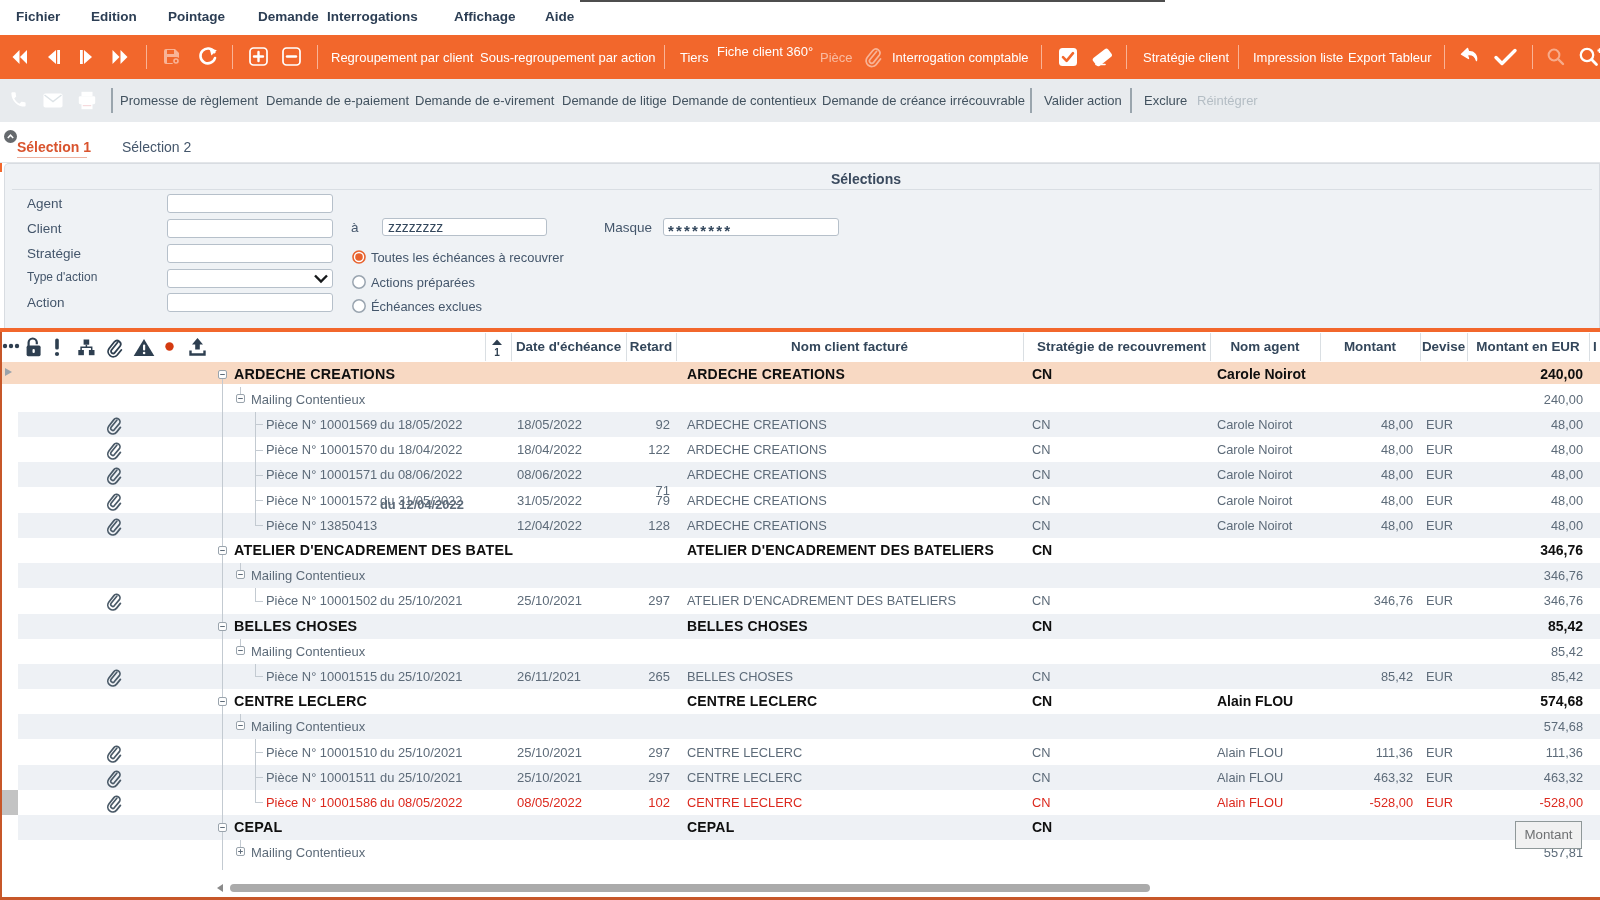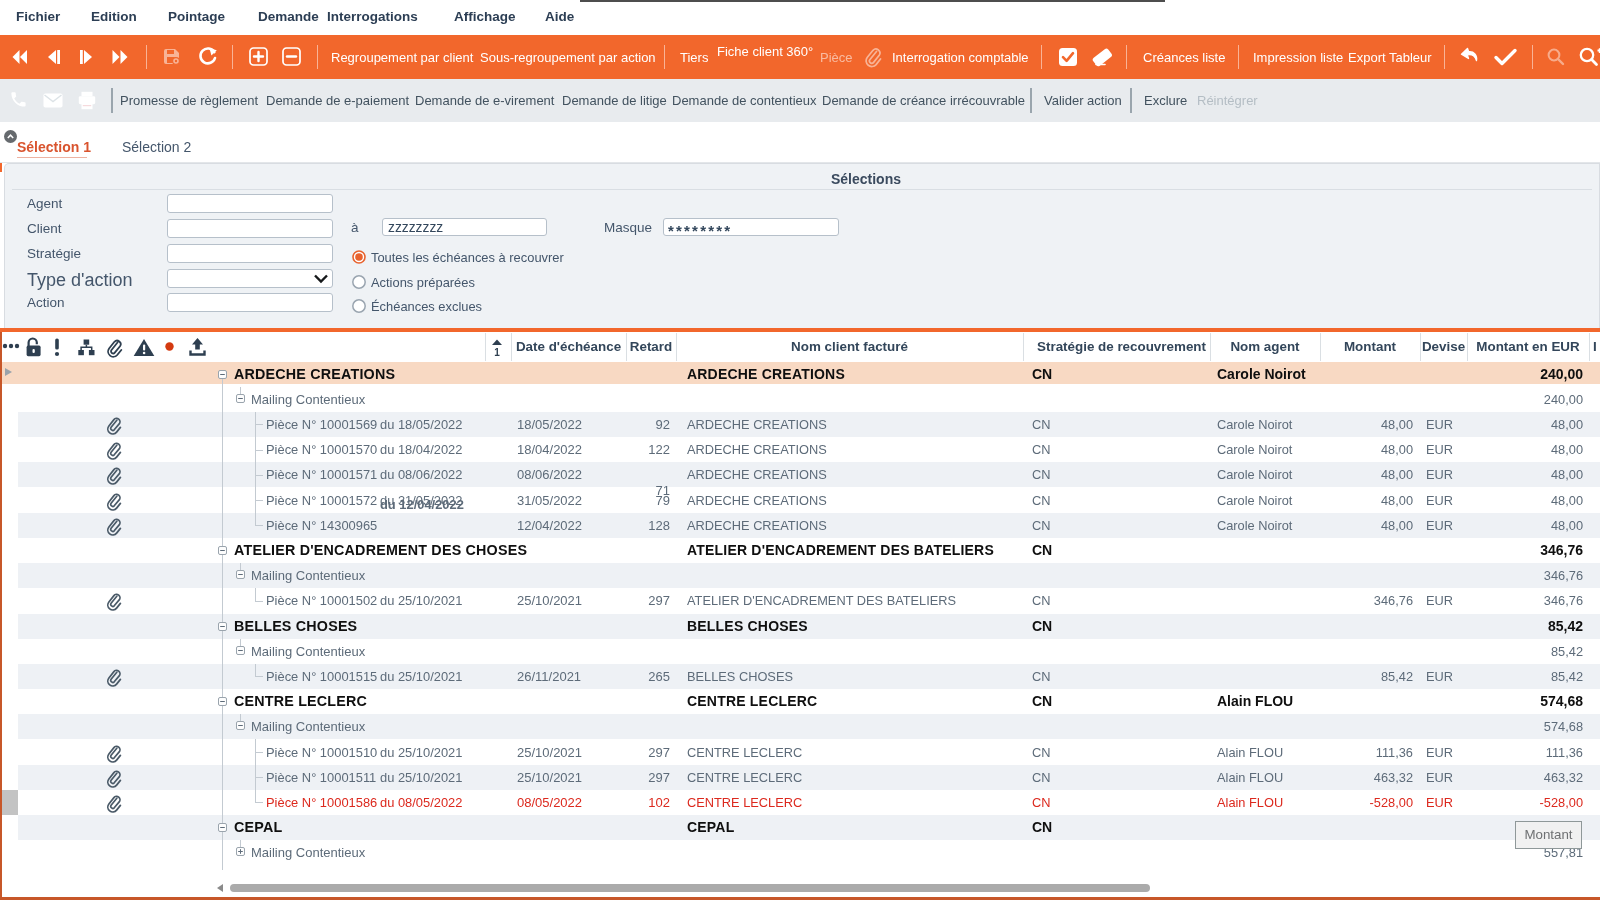--- a/index.html
+++ b/index.html
@@ -66,21 +66,21 @@
     <rect x="1" y="1" width="18" height="18" rx="3.5" fill="#fff"></rect>
     <path d="M5 10.2 L8.6 13.8 L15 6.2" fill="none" stroke="#f2672c" stroke-width="2.6" stroke-linecap="round" stroke-linejoin="round"></path>
   </svg>
 <svg class="a" style="left:1091px;top:47px;" width="22" height="20" viewBox="0 0 22 20">
     <g transform="rotate(-38 11 10)">
       <rect x="1.5" y="5.5" width="19" height="10" rx="2.5" fill="#fff"></rect>
     </g>
     <path d="M5 17.5 H14" stroke="#fff" stroke-width="1.6" stroke-linecap="round"></path>
   </svg>
 <div class="a" style="left:1126px;top:45px;width:1px;height:24px;background:rgba(255,255,255,.5);"></div>
-<div class="t" style="left:1143px;top:49px;font-size:13px;color:#fff;font-weight:400;height:18px;line-height:18px;">Créances liste</div>
+<div class="t" style="left:1143px;top:49px;font-size:13px;color:#fff;font-weight:400;height:18px;line-height:18px;">Stratégie client</div>
 <div class="a" style="left:1238px;top:45px;width:1px;height:24px;background:rgba(255,255,255,.5);"></div>
 <div class="t" style="left:1253px;top:49px;font-size:13px;color:#fff;font-weight:400;height:18px;line-height:18px;">Impression liste</div>
 <div class="t" style="left:1348px;top:49px;font-size:13px;color:#fff;font-weight:400;height:18px;line-height:18px;">Export Tableur</div>
 <div class="a" style="left:1444px;top:45px;width:1px;height:24px;background:rgba(255,255,255,.5);"></div>
 <svg class="a" style="left:1459px;top:46px;" width="24" height="22" viewBox="0 0 24 22">
     <path d="M8.5 2.5 L2.5 8.2 L9.5 12.5 L8.3 8.9 C12.5 8 16 9.8 17.5 14.5 C18.3 9 15 5.2 9.6 5.8 Z" fill="#fff" stroke="#fff" stroke-width="1.4" stroke-linejoin="round"></path>
   </svg>
 <svg class="a" style="left:1493px;top:47px;" width="25" height="20" viewBox="0 0 25 20">
     <path d="M3 10.5 L9 16.5 L22 3.5" fill="none" stroke="#fff" stroke-width="3.4" stroke-linecap="round" stroke-linejoin="round"></path>
   </svg>
@@ -129,21 +129,21 @@
 <div class="t" style="left:17px;top:139px;font-size:14px;color:#d9542e;font-weight:700;text-align:center;">Sélection 1</div>
 <div class="a" style="left:17px;top:157px;width:70px;height:1px;background:rgba(217,84,46,.45);"></div>
 <div class="t" style="left:122px;top:139px;font-size:14px;color:#44566b;font-weight:400;">Sélection 2</div>
 <div class="a" style="left:0px;top:163px;width:2px;height:9px;background:#f2672c;"></div>
 <div class="a" style="left:4px;top:163px;width:1596px;height:165px;background:#eff2f5;border:1px solid #d8dce1;border-bottom:none;border-radius:5px 0 0 0;"></div>
 <div class="t" style="left:766px;top:171px;width:200px;text-align:center;font-size:14px;color:#3a4a5e;font-weight:700;">Sélections</div>
 <div class="a" style="left:12px;top:189px;width:1580px;height:1px;background:#d9dee3;"></div>
 <div class="t" style="left:27px;top:196px;font-size:13.5px;color:#44566b;font-weight:400;">Agent</div>
 <div class="t" style="left:27px;top:221px;font-size:13.5px;color:#44566b;font-weight:400;">Client</div>
 <div class="t" style="left:27px;top:246px;font-size:13.5px;color:#44566b;font-weight:400;">Stratégie</div>
-<div class="t" style="left:27px;top:270px;font-size:18px;color:#44566b;font-weight:400;">Type d'action</div>
+<div class="t" style="left:27px;top:270px;font-size:12px;color:#44566b;font-weight:400;">Type d'action</div>
 <div class="t" style="left:27px;top:295px;font-size:13.5px;color:#44566b;font-weight:400;">Action</div>
 <div class="a" style="left:167px;top:194px;width:166px;height:19px;background:#fff;border:1px solid #b6c0ca;border-radius:3px;"></div>
 <div class="a" style="left:167px;top:219px;width:166px;height:19px;background:#fff;border:1px solid #b6c0ca;border-radius:3px;"></div>
 <div class="a" style="left:167px;top:244px;width:166px;height:19px;background:#fff;border:1px solid #b6c0ca;border-radius:3px;"></div>
 <div class="a" style="left:167px;top:269px;width:166px;height:19px;background:#fff;border:1px solid #b6c0ca;border-radius:3px;"></div>
 <div class="a" style="left:167px;top:293px;width:166px;height:19px;background:#fff;border:1px solid #b6c0ca;border-radius:3px;"></div>
 <svg class="a" style="left:313px;top:274px;" width="16" height="10" viewBox="0 0 16 10">
     <path d="M2 1.5 L8 7.5 L14 1.5" fill="none" stroke="#16181a" stroke-width="2.4"></path>
   </svg>
 <div class="t" style="left:351px;top:220px;font-size:13.5px;color:#44566b;font-weight:400;">à</div>
@@ -313,35 +313,35 @@
 <div class="t" style="left:1032px;top:487.5px;font-size:12.8px;color:#5d6b79;font-weight:400;height:25px;line-height:25px;">CN</div>
 <div class="t" style="left:1217px;top:487.5px;font-size:12.8px;color:#5d6b79;font-weight:400;height:25px;line-height:25px;">Carole Noirot</div>
 <div class="t" style="right:187px;top:487.5px;font-size:12.8px;color:#5d6b79;font-weight:400;height:25px;line-height:25px;">48,00</div>
 <div class="t" style="left:1426px;top:487.5px;font-size:12.8px;color:#5d6b79;font-weight:400;height:25px;line-height:25px;">EUR</div>
 <div class="t" style="right:17px;top:487.5px;font-size:12.8px;color:#5d6b79;font-weight:400;height:25px;line-height:25px;">48,00</div>
 <svg class="a" style="left:104px;top:516.7px;" width="18" height="19" viewBox="0 0 18 19">
     <path d="M12.8 4.2 L7.1 11.3 a2 2 0 0 0 3.1 2.5 L15.2 7.9 a3.4 3.4 0 0 0 -5.3-4.3 L4.9 10 a4.9 4.9 0 0 0 7.7 6.1 L16.4 11.4" fill="none" stroke="#4a5a68" stroke-width="1.7" stroke-linecap="round"></path>
   </svg>
 <div class="a" style="left:255px;top:512.3000000000001px;width:1px;height:13px;background:#c3cad1;"></div>
 <div class="a" style="left:255px;top:525.2px;width:8px;height:1px;background:#c3cad1;"></div>
-<div class="t" style="left:266px;top:512.7px;font-size:12.9px;color:#5d6b79;font-weight:400;height:25px;line-height:25px;">Pièce N° 14300965</div>
+<div class="t" style="left:266px;top:512.7px;font-size:12.9px;color:#5d6b79;font-weight:400;height:25px;line-height:25px;">Pièce N° 13850413</div>
 <div class="t" style="left:380px;top:492px;font-size:12.9px;color:#5d6b79;font-weight:700;height:25px;line-height:25px;">du 12/04/2022</div>
 <div class="t" style="left:517px;top:512.7px;font-size:13px;color:#5d6b79;font-weight:400;height:25px;line-height:25px;">12/04/2022</div>
 <div class="t" style="right:930px;top:512.7px;font-size:13px;color:#5d6b79;font-weight:400;height:25px;line-height:25px;">128</div>
 <div class="t" style="left:687px;top:512.7px;font-size:12.8px;color:#5d6b79;font-weight:400;height:25px;line-height:25px;">ARDECHE CREATIONS</div>
 <div class="t" style="left:1032px;top:512.7px;font-size:12.8px;color:#5d6b79;font-weight:400;height:25px;line-height:25px;">CN</div>
 <div class="t" style="left:1217px;top:512.7px;font-size:12.8px;color:#5d6b79;font-weight:400;height:25px;line-height:25px;">Carole Noirot</div>
 <div class="t" style="right:187px;top:512.7px;font-size:12.8px;color:#5d6b79;font-weight:400;height:25px;line-height:25px;">48,00</div>
 <div class="t" style="left:1426px;top:512.7px;font-size:12.8px;color:#5d6b79;font-weight:400;height:25px;line-height:25px;">EUR</div>
 <div class="t" style="right:17px;top:512.7px;font-size:12.8px;color:#5d6b79;font-weight:400;height:25px;line-height:25px;">48,00</div>
 <svg class="a" style="left:218px;top:545.9px;" width="9" height="9" viewBox="0 0 9 9">
     <rect x="0.5" y="0.5" width="8" height="8" rx="1.5" fill="#fdfdfd" stroke="#9aa4ad"></rect>
     <path d="M2.2 4.5 H6.8" stroke="#5d6b79" stroke-width="1"></path>
   </svg>
-<div class="t" style="left:234px;top:537.9px;font-size:14.3px;color:#0f0f0f;font-weight:700;height:25px;line-height:25px;letter-spacing:.2px;">ATELIER D'ENCADREMENT DES CHOSES</div>
+<div class="t" style="left:234px;top:537.9px;font-size:14.3px;color:#0f0f0f;font-weight:700;height:25px;line-height:25px;letter-spacing:.2px;">ATELIER D'ENCADREMENT DES BATEL</div>
 <div class="t" style="left:687px;top:537.9px;font-size:14.0px;color:#0f0f0f;font-weight:700;height:25px;line-height:25px;letter-spacing:.2px;">ATELIER D'ENCADREMENT DES BATELIERS</div>
 <div class="t" style="left:1032px;top:537.9px;font-size:14.0px;color:#0f0f0f;font-weight:700;height:25px;line-height:25px;">CN</div>
 <div class="t" style="right:17px;top:537.9px;font-size:14.0px;color:#0f0f0f;font-weight:700;height:25px;line-height:25px;">346,76</div>
 <div class="a" style="left:240px;top:563.1px;width:1px;height:8px;background:#c3cad1;"></div>
 <svg class="a" style="left:236px;top:570.1px;" width="9" height="9" viewBox="0 0 9 9">
     <rect x="0.5" y="0.5" width="8" height="8" rx="1.5" fill="#fdfdfd" stroke="#9aa4ad"></rect>
     <path d="M2.2 4.5 H6.8" stroke="#5d6b79" stroke-width="1"></path>
   </svg>
 <div class="t" style="left:251px;top:563.1px;font-size:13px;color:#5d6b79;font-weight:400;height:25px;line-height:25px;">Mailing Contentieux</div>
 <div class="t" style="right:17px;top:563.1px;font-size:12.8px;color:#5d6b79;font-weight:400;height:25px;line-height:25px;">346,76</div>

